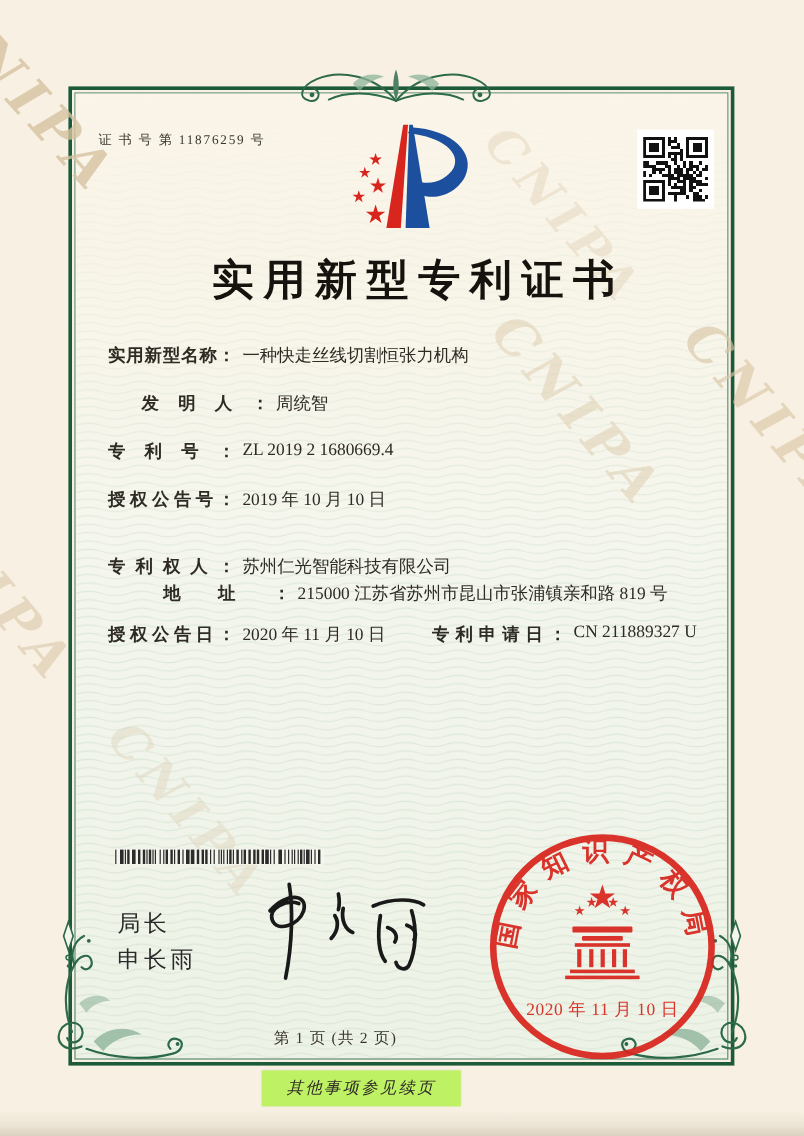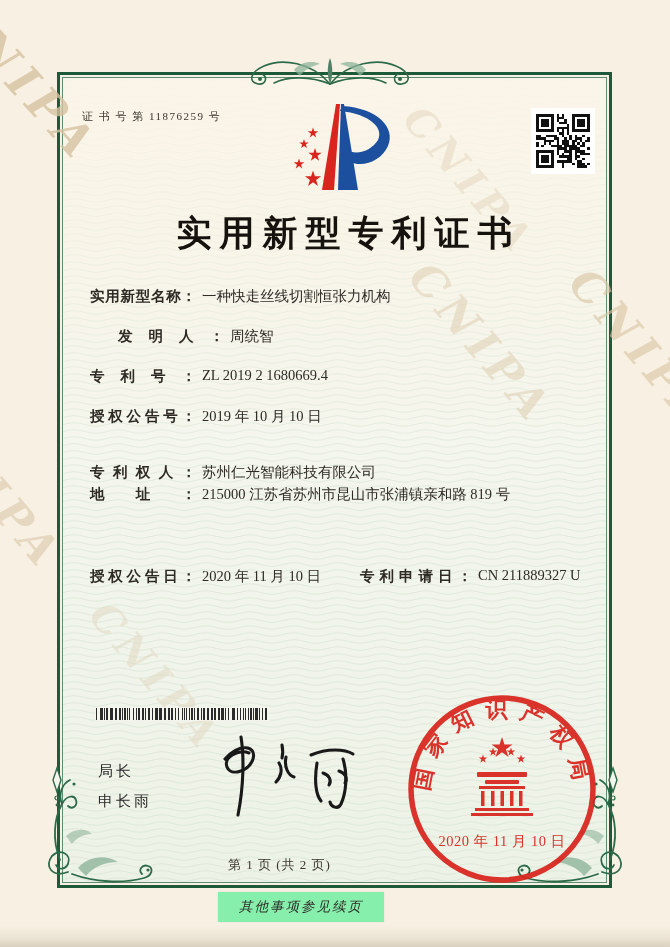--- a/index.html
+++ b/index.html
@@ -49,28 +49,28 @@
   .lbl{display:inline-block; width:106px; text-align:justify; text-align-last:justify; vertical-align:top;font-weight:bold;}
   .val{margin-left:6px;}
   .pair2{position:absolute; left:270px; top:0; white-space:nowrap;}
   .pair2 .lbl{width:112px;}
   .paras{position:absolute; z-index:4; left:88px; top:548px; width:499px;}
   .paras p{margin:0; text-indent:2em; font-size:14.5px; line-height:25.5px; text-align:justify; color:#2f2b26;}
   .barcode{position:absolute; z-index:4; left:95px; top:707px;}
   .signer{
     position:absolute; z-index:4; left:98px; top:756px;
     font-family:"Liberation Sans","DejaVu Sans",sans-serif;
-    font-size:15px; letter-spacing:3px; color:#2a2a2a; line-height:30px;
+    font-size:19px; letter-spacing:3px; color:#2a2a2a; line-height:30px;
   }
   .signature{position:absolute; z-index:5; left:195px; top:733px;}
   .seal{position:absolute; z-index:5; left:399px; top:686px; opacity:.93;}
   .page-num{position:absolute; z-index:4; left:57px; top:856px; width:445px; text-align:center; font-size:13px; color:#3a362e; letter-spacing:1px;}
   .note-box{
     position:absolute; z-index:4; left:218px; top:892px; width:166px; height:30px;
-    background:#86efac; box-shadow:0 0 2px rgba(0,0,0,.08);
+    background:#bef264; box-shadow:0 0 2px rgba(0,0,0,.08);
     text-align:center; line-height:30px; font-size:13.5px; font-style:italic; color:#2f2b26; letter-spacing:2px;
   }
   .bottom-shade{
     position:absolute; z-index:6; left:0; bottom:0; width:100%; height:22px; pointer-events:none;
     background:linear-gradient(180deg,rgba(120,100,70,0) 0%,rgba(120,100,70,.10) 60%,rgba(110,92,64,.22) 100%);
   }
 </style>
 </head>
 <body>
 
@@ -323,24 +323,24 @@
     </div>
     <div class="frow" style="top:80px;">
       <span class="lbl">专利号：</span><span class="val">ZL 2019 2 1680669.4</span>
     </div>
     <div class="frow" style="top:120px;">
       <span class="lbl">授权公告号：</span><span class="val">2019 年 10 月 10 日</span>
     </div>
     <div class="frow" style="top:176px;">
       <span class="lbl">专利权人：</span><span class="val">苏州仁光智能科技有限公司</span>
     </div>
-    <div class="frow" style="top:198px;">
+    <div class="frow" style="top:198px;margin-left:46px;">
       <span class="lbl">地址：</span><span class="val">215000 江苏省苏州市昆山市张浦镇亲和路 819 号</span>
     </div>
-    <div class="frow" style="top:232px; width:480px;margin-top:48px;">
+    <div class="frow" style="top:232px; width:480px;">
       <span class="lbl">授权公告日：</span><span class="val">2020 年 11 月 10 日</span>
       <span class="pair2">
         <span class="lbl">专利申请日：</span><span class="val">CN 211889327 U</span>
       </span>
     </div>
   </div>
 
   <div class="paras">
   </div>
 

